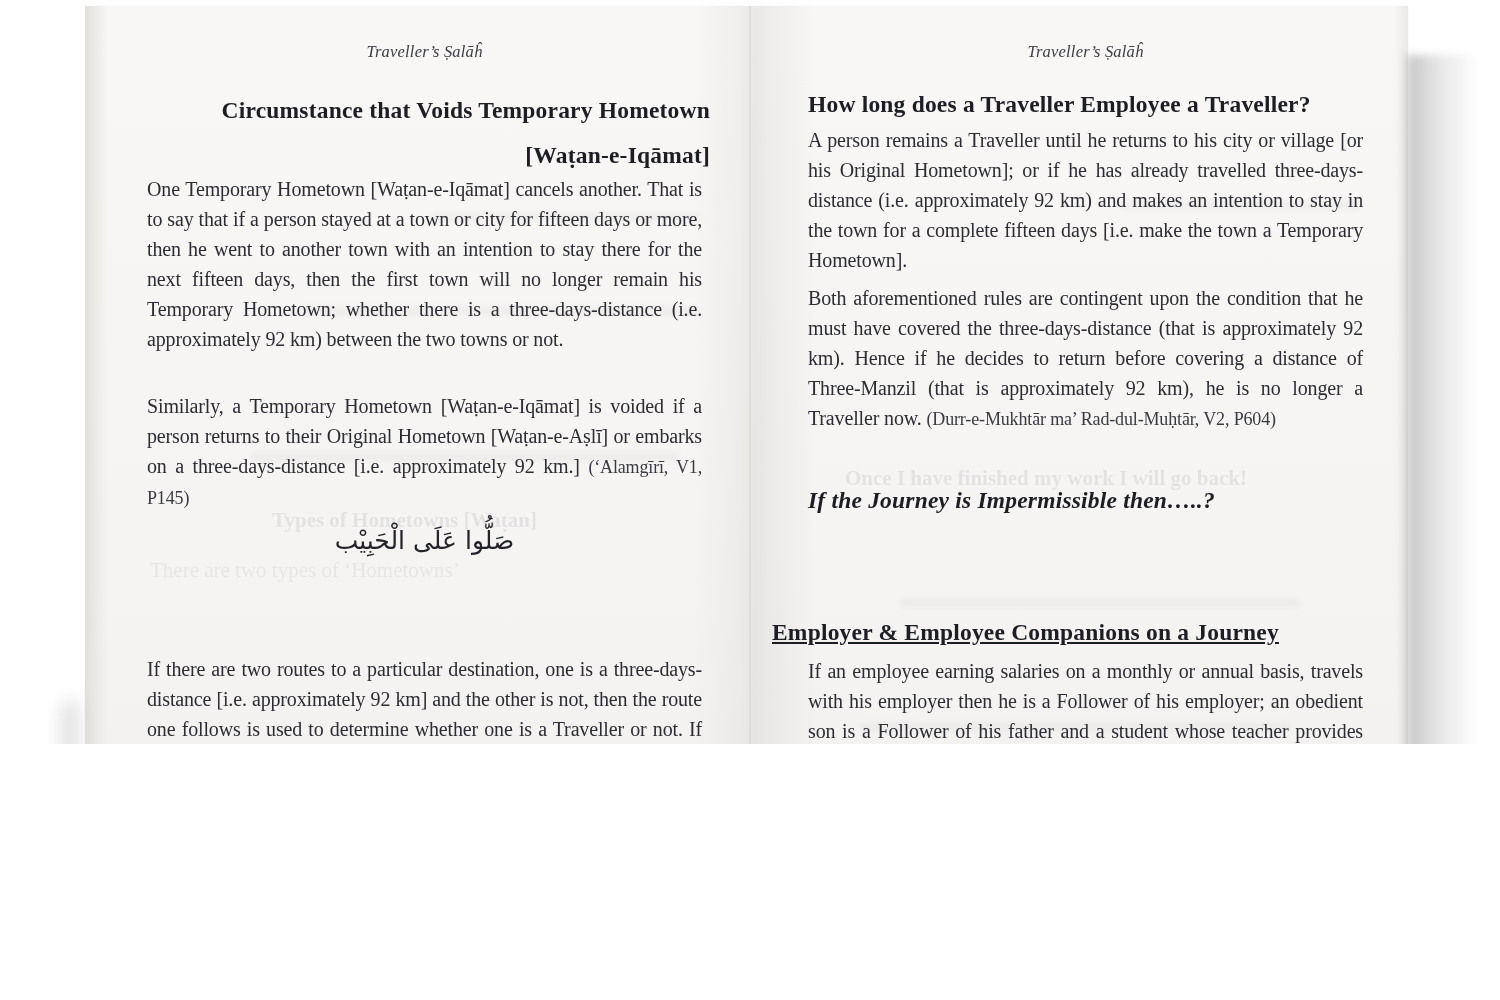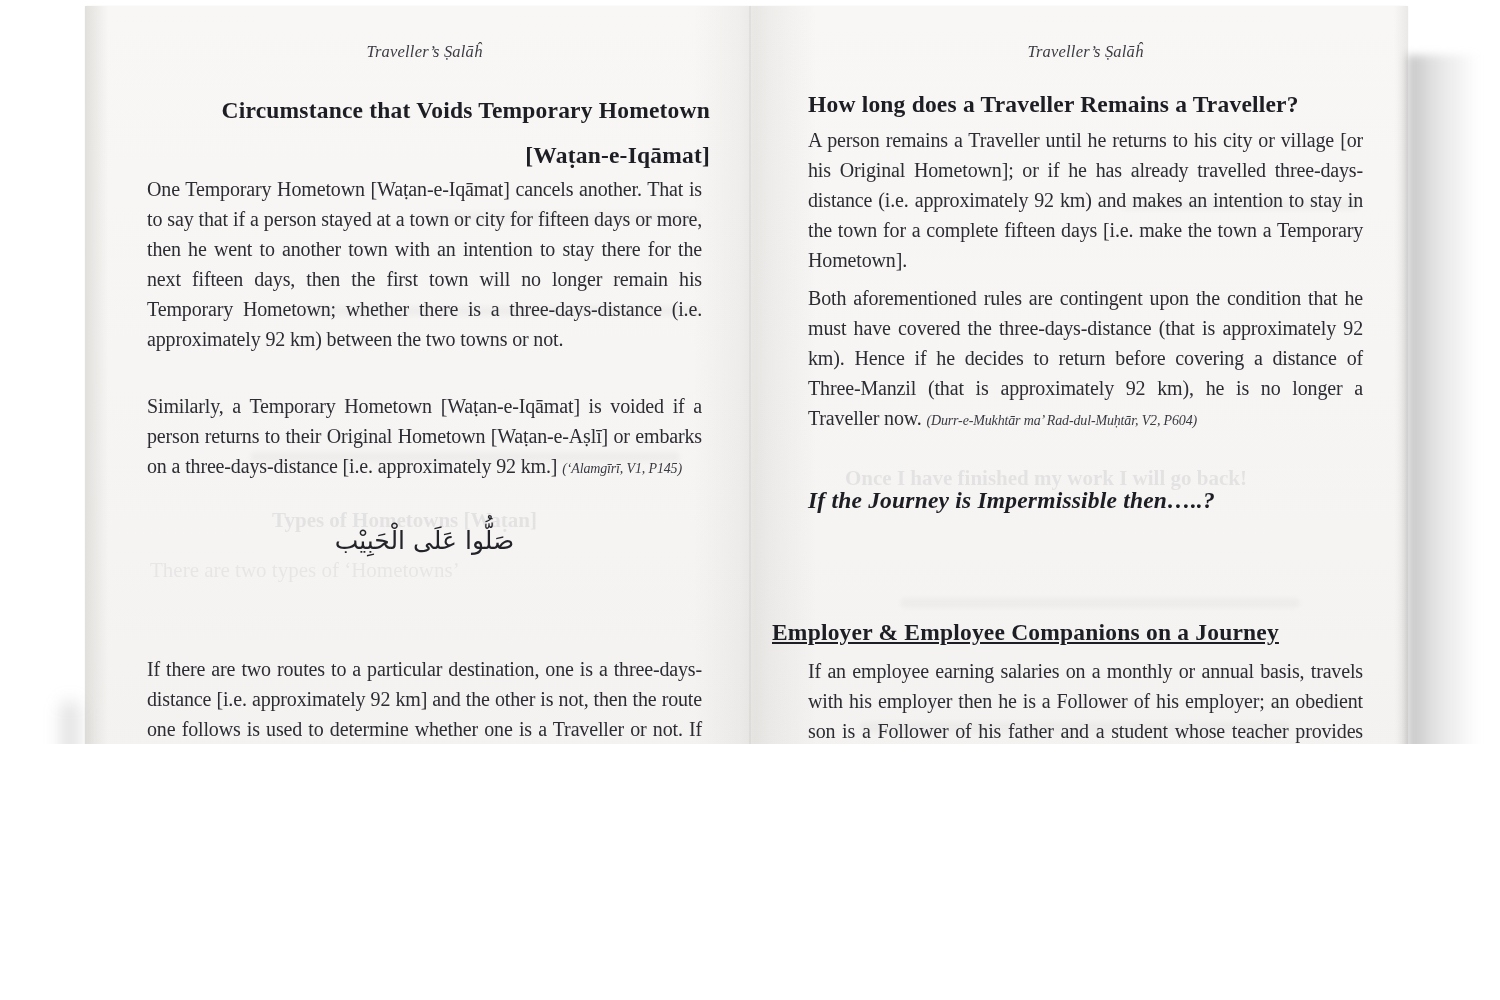--- a/index.html
+++ b/index.html
@@ -52,21 +52,21 @@
     font-style:italic;font-size:16.5px;color:#3c3c44;letter-spacing:.2px;
   }
   .sec-heading{
     font-weight:700;font-size:23.5px;color:#1d1d24;letter-spacing:.2px;
     position:absolute;width:560px;line-height:45px;
   }
   .para{
     position:absolute;width:555px;font-size:20px;line-height:30px;
     text-align:justify;letter-spacing:-.15px;color:#2c2c33;
   }
-  .cite{font-style:italic;font-size:14px;color:#3a3a42;}
+  .cite{font-size:18px;color:#3a3a42;}
   .page-number{
     position:absolute;width:555px;text-align:center;font-size:18.5px;color:#2c2c33;
   }
   .arabic{
     position:absolute;width:555px;display:flex;direction:rtl;
     justify-content:center;gap:68px;
     font-family:"DejaVu Sans",sans-serif;font-size:25px;color:#23232a;
   }
   
   .ghost-text{
@@ -121,21 +121,21 @@
 
   <p class="para" style="left:147px;top:654px;margin:0;">
     <span>If there are two routes to a particular destination, one is a three-days-distance [i.e. approximately 92 km] and the other is not, then the route one follows is used to determine whether one is a Traveller or not. If one took the shorter route, then he is not a Traveller but if he took the longer route, then he is a Traveller, even though he had no real reason to take the longer route.</span>
     <span class="cite">(‘Alamgīrī, V1, P138, Durr-e-Mukhtār ma’ Rad-dul-Muḥtār, V1, P603)</span>
   </p>
 
   <div class="page-number" style="left:147px;top:918px;">6</div>
 
   <div class="running-header" style="left:808px;top:42px;">Traveller’s Ṣalāĥ</div>
 
-  <div class="sec-heading" style="left:808px;top:82px;">How long does a Traveller Remains a Traveller?</div>
+  <div class="sec-heading" style="left:808px;top:82px;">How long does a Traveller Employee a Traveller?</div>
 
   <div class="ghost-bar" style="left:1120px;top:200px;width:240px;"></div>
   <div class="ghost-bar" style="left:900px;top:598px;width:400px;"></div>
   <div class="ghost-bar" style="left:860px;top:722px;width:430px;"></div>
   <div class="ghost-text ghost-bold" style="left:845px;top:466px;">Once I have finished my work I will go back!</div>
 
   <p class="para" style="left:808px;top:125px;margin:0;">A person remains a Traveller until he returns to his city or village [or his Original Hometown]; or if he has already travelled three-days-distance (i.e. approximately 92 km) and makes an intention to stay in the town for a complete fifteen days [i.e. make the town a Temporary Hometown].</p>
 
   <p class="para" style="left:808px;top:283px;margin:0;">
     <span>Both aforementioned rules are contingent upon the condition that he must have covered the three-days-distance (that is approximately 92 km). Hence if he decides to return before covering a distance of Three-Manzil (that is approximately 92 km), he is no longer a Traveller now.</span>

